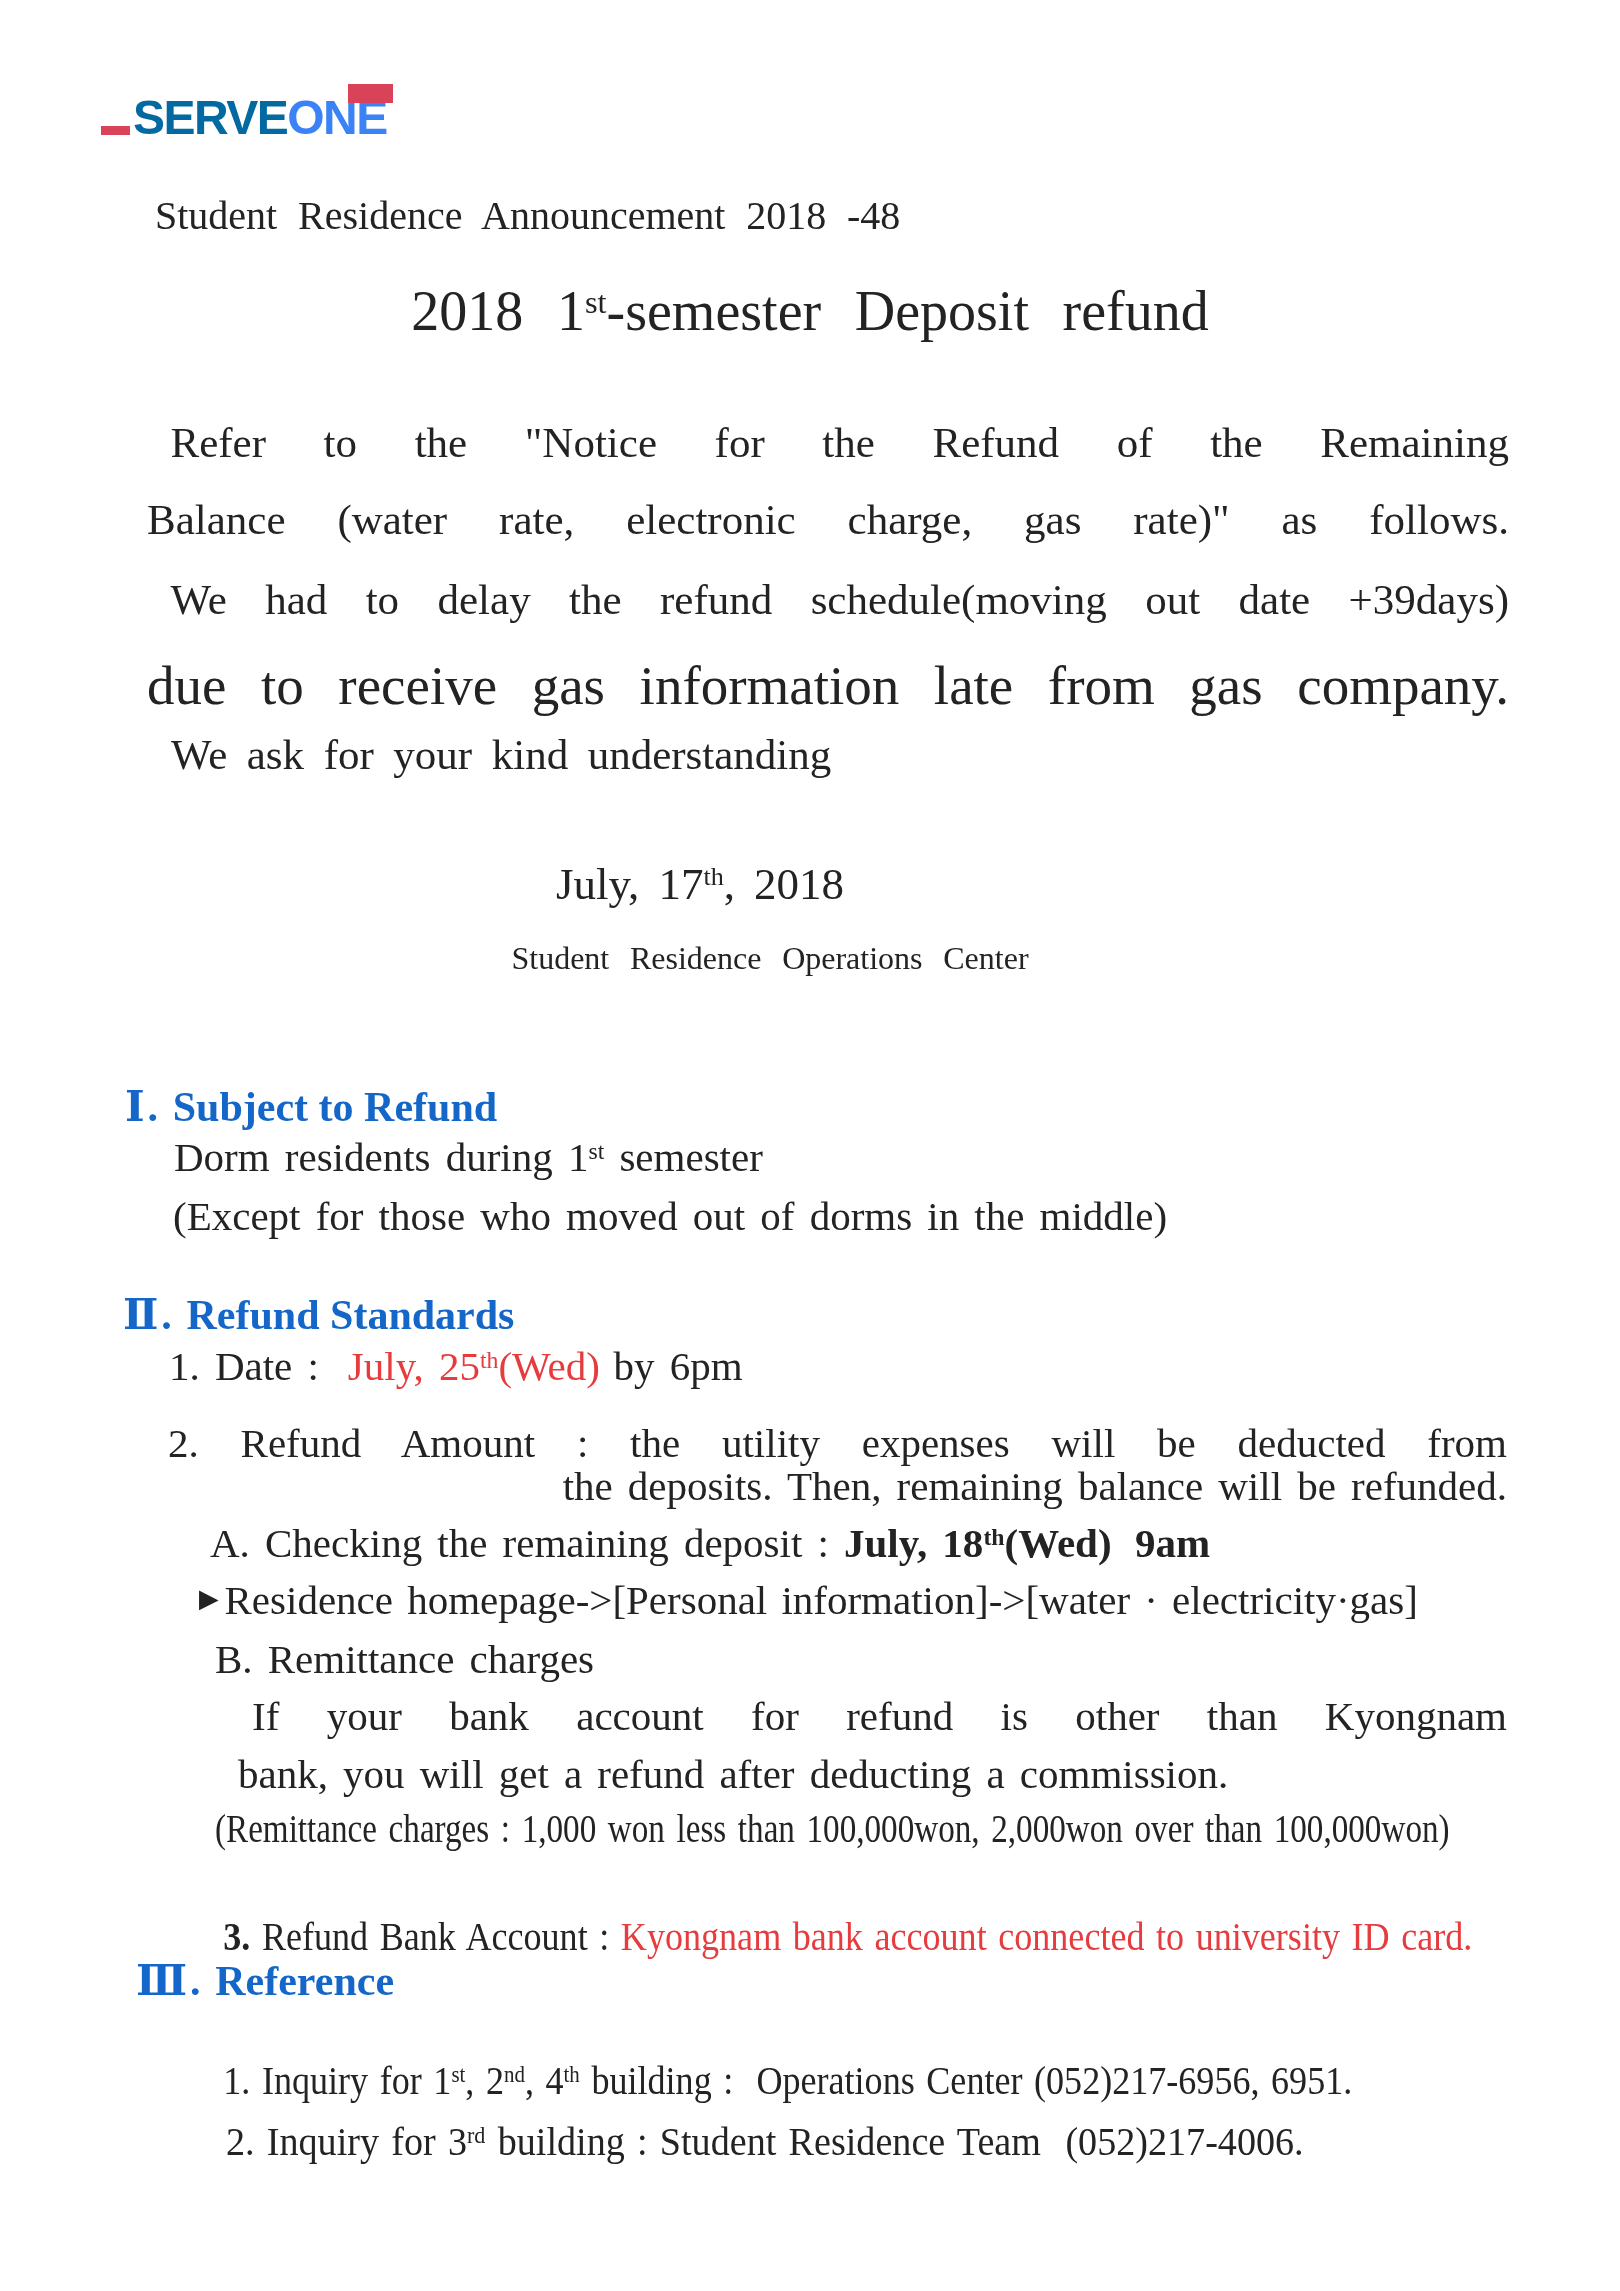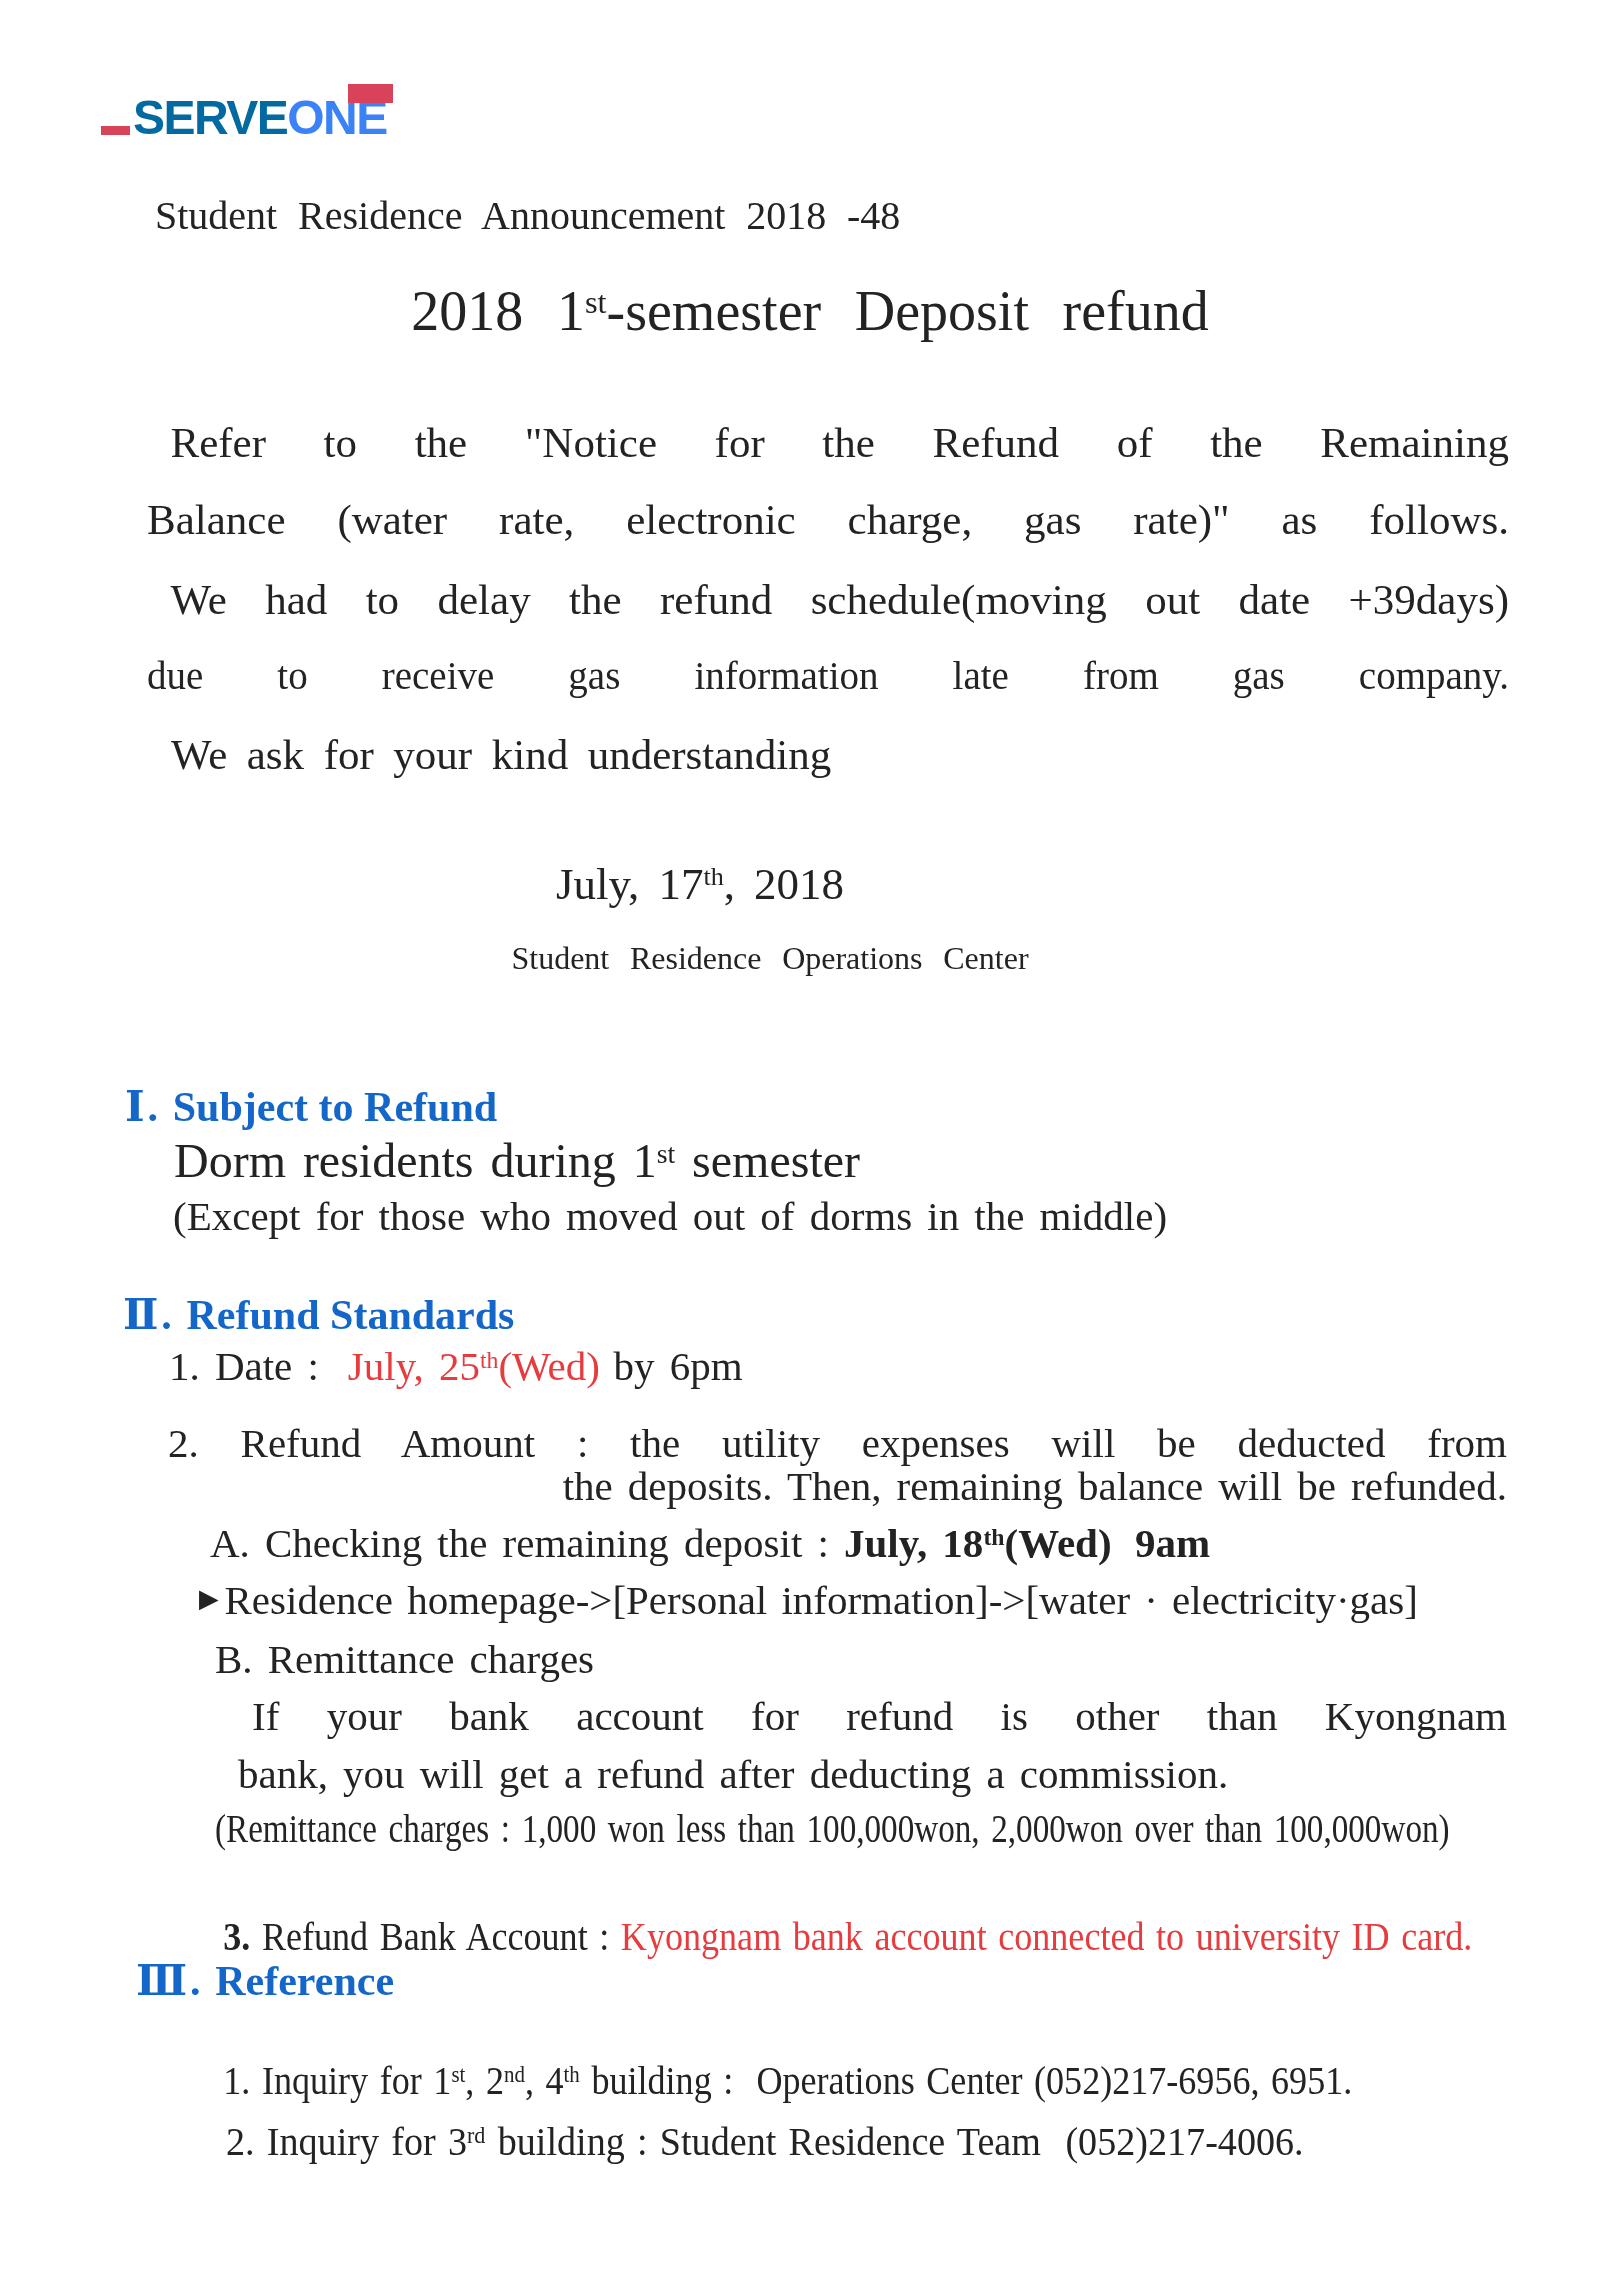--- a/index.html
+++ b/index.html
@@ -42,32 +42,32 @@
 
   <div class="ln" style="left:155px;top:192px;font-size:40px;word-spacing:10.8px;">Student Residence Announcement 2018 -48</div>
 
   <div class="ln" style="left:0;width:1620px;top:277px;font-size:56px;text-align:center;word-spacing:19.6px;">
     <span>2018 1</span><span class="sup">st</span><span>-semester Deposit refund</span>
   </div>
 
   <div class="ln jl" style="left:147px;width:1362px;top:417px;font-size:43px;text-indent:23.5px;">Refer to the "Notice for the Refund of the Remaining</div>
   <div class="ln jl" style="left:147px;width:1362px;top:494px;font-size:43px;">Balance (water rate, electronic charge, gas rate)" as follows.</div>
   <div class="ln jl" style="left:147px;width:1362px;top:574px;font-size:43px;text-indent:23.5px;">We had to delay the refund schedule(moving out date +39days)</div>
-  <div class="ln jl" style="left:147px;width:1362px;top:652px;font-size:39px;">due to receive gas information late from gas company.</div>
+  <div class="ln jl" style="left:147px;width:1362px;top:652px;font-size:55px;">due to receive gas information late from gas company.</div>
   <div class="ln" style="left:171px;top:729px;font-size:43px;word-spacing:8.8px;">We ask for your kind understanding</div>
 
   <div class="ln" style="left:0;width:1400px;top:857px;font-size:45px;text-align:center;word-spacing:7.8px;">
     <span>July, 17</span><span class="sup">th</span><span>, 2018</span>
   </div>
   <div class="ln" style="left:0;width:1540px;top:939px;font-size:32px;text-align:center;word-spacing:12.7px;">Student Residence Operations Center</div>
 
   <div class="ln shead" style="left:125px;top:1082px;">
     <span class="num">Ⅰ.</span><span>Subject to Refund</span>
   </div>
-  <div class="ln" style="left:174px;top:1132px;font-size:48px;word-spacing:4.9px;">
+  <div class="ln" style="left:174px;top:1132px;font-size:41px;word-spacing:4.9px;">
     <span>Dorm residents during 1</span><span class="sup">st</span><span> semester</span>
   </div>
   <div class="ln" style="left:173px;top:1191px;font-size:41px;word-spacing:4.9px;">(Except for those who moved out of dorms in the middle)</div>
 
   <div class="ln shead" style="left:123px;top:1290px;">
     <span class="num">Ⅱ.</span><span>Refund Standards</span>
   </div>
 
   <div class="ln" style="left:169px;top:1341px;font-size:41px;word-spacing:4.9px;">
     <span>1. Date :</span><span class="red" style="margin-left:29px;">July, 25</span><span class="red sup">th</span><span class="red">(Wed)</span><span style="margin-left:13.7px;">by 6pm</span>

